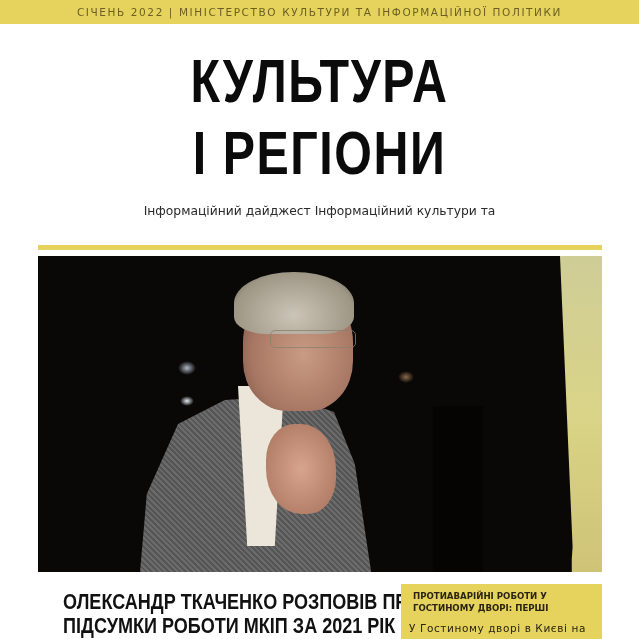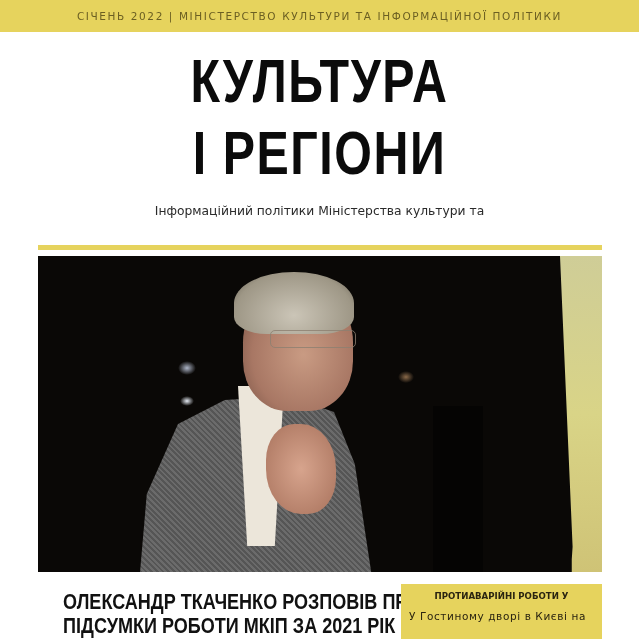--- a/index.html
+++ b/index.html
@@ -2,21 +2,21 @@
 <html><head>
   <meta charset="utf-8">
   <style>
     html, body { margin: 0; padding: 0; }
     body {
       width: 639px; height: 639px; overflow: hidden;
       background: #ffffff; position: relative;
       font-family: "DejaVu Sans", sans-serif;
     }
     .banner {
-      position: absolute; left: 0; top: 0; width: 639px; height: 32px;
+      position: absolute; left: 0; top: 0; width: 639px; height: 24px;
       background: #e6d35d;
       display: flex; align-items: center; justify-content: center;
     }
     .banner-text {
       font-family: "DejaVu Sans", sans-serif;
       font-size: 10.5px; letter-spacing: 1.6px; color: #6b5f22;
       white-space: nowrap;
     }
     .masthead {
       position: absolute; left: 0; width: 639px; text-align: center;
@@ -81,42 +81,42 @@
       font-family: "Liberation Sans", sans-serif; font-weight: bold;
       font-size: 22px; line-height: 24px; color: #111;
       transform: scaleX(0.82); transform-origin: center;
       white-space: nowrap;
     }
     .sidebar {
       position: absolute; left: 401px; top: 584px; width: 201px; height: 70px;
       background: #e6d35d;
     }
     .sidebar-title {
-      margin: 6px 12px 0 12px; text-align: center;
+      margin: 6px 12px 0 12px; 
       font-family: "DejaVu Sans", sans-serif; font-weight: bold;
       font-size: 8.6px; line-height: 12px; color: #2a2410;
     }
     .sidebar-body {
       margin: 7px 8px 0 8px; text-align: justify;
       font-size: 10.5px; line-height: 14px; color: #2a2410; letter-spacing: 0.6px;
       white-space: nowrap;
     }
   </style>
 </head>
 <body>
 
 <div class="banner">
   <span class="banner-text">СІЧЕНЬ 2022 | МІНІСТЕРСТВО КУЛЬТУРИ ТА ІНФОРМАЦІЙНОЇ ПОЛІТИКИ</span>
 </div>
 
 <div class="masthead mast-1">КУЛЬТУРА</div>
 <div class="masthead mast-2">І РЕГІОНИ</div>
 
 <div class="subtitle">
-  <div>Інформаційний політики Міністерства культури та</div>
+  <div>Інформаційний дайджест Інформаційний культури та</div>
 </div>
 
 <div class="rule"></div>
 
 <div class="photo">
   <div class="wall-right"></div>
   <div class="glow1"></div>
   <div class="glow2"></div>
   <div class="glow3"></div>
   <div class="door"></div>
@@ -129,15 +129,16 @@
 </div>
 
 <div class="headline">
   <div>ОЛЕКСАНДР ТКАЧЕНКО РОЗПОВІВ ПРО</div>
   <div>ПІДСУМКИ РОБОТИ МКІП ЗА 2021 РІК</div>
 </div>
 
 <div class="sidebar">
   <div class="sidebar-title">
     <div>ПРОТИАВАРІЙНІ РОБОТИ У</div>
+    <div>ГОСТИНОМУ ДВОРІ: ПЕРШІ</div>
   </div>
   <div class="sidebar-body">У Гостиному дворі в Києві на</div>
 </div>
 
 </body></html>

